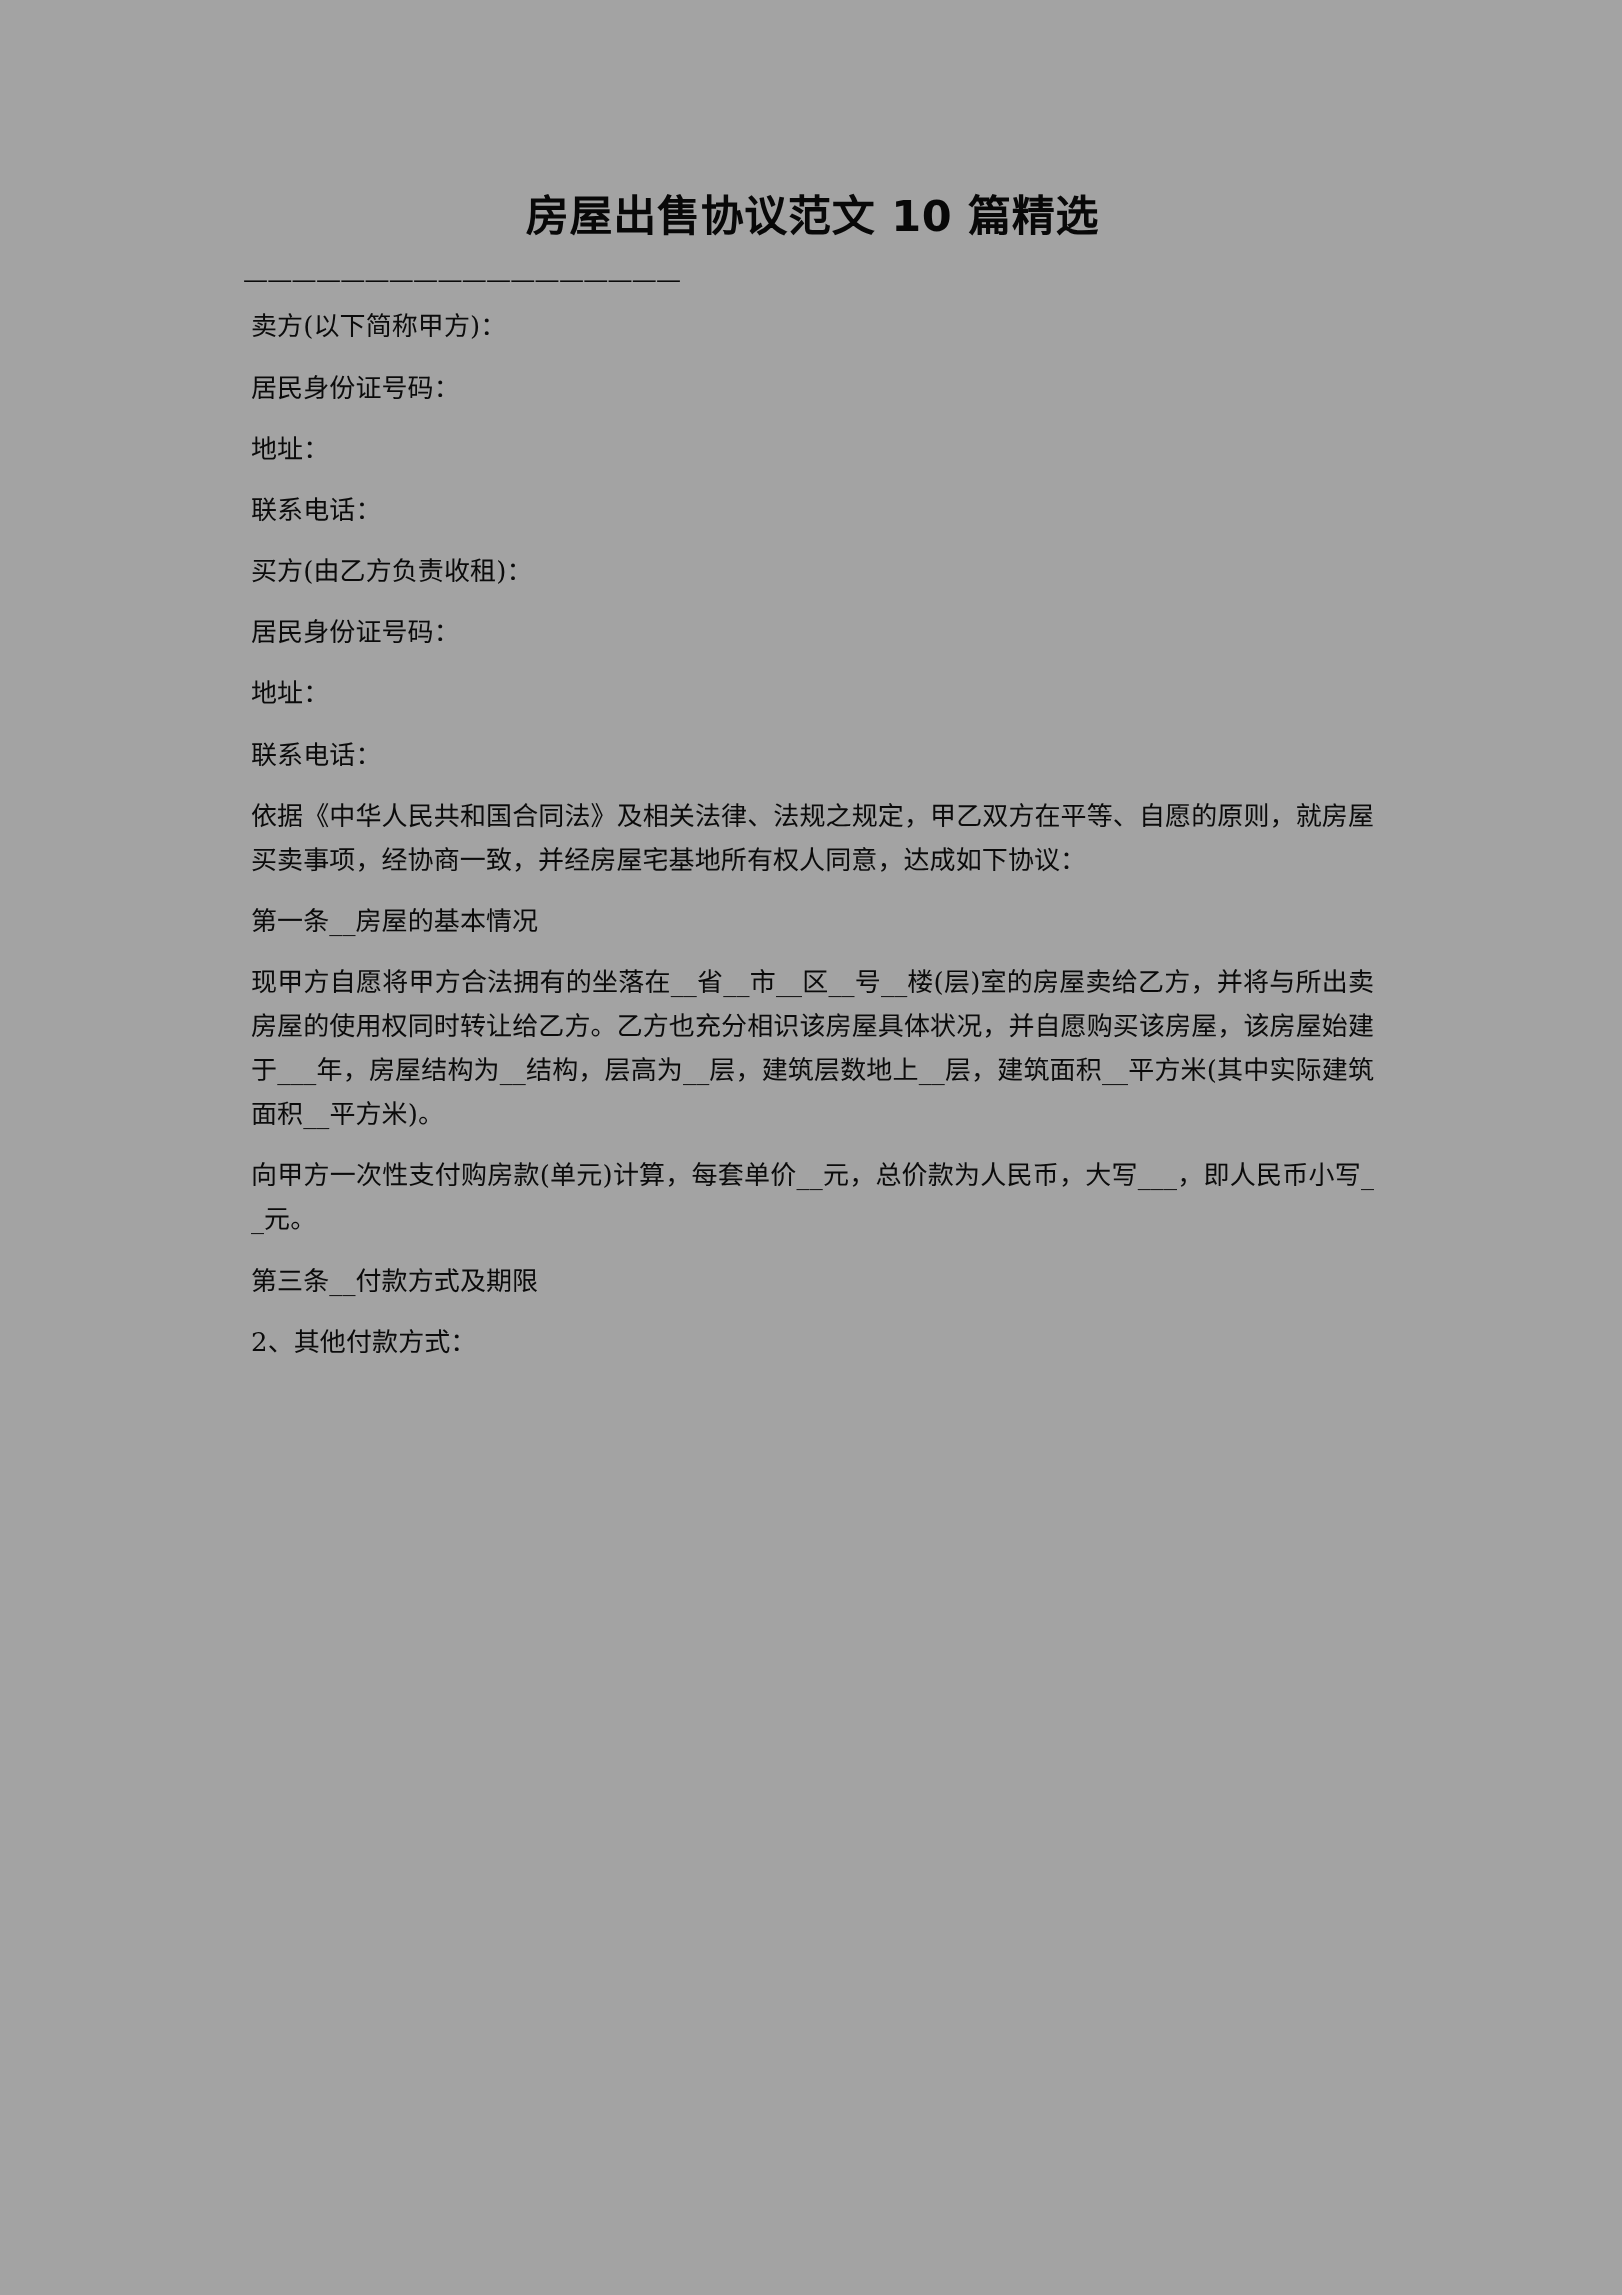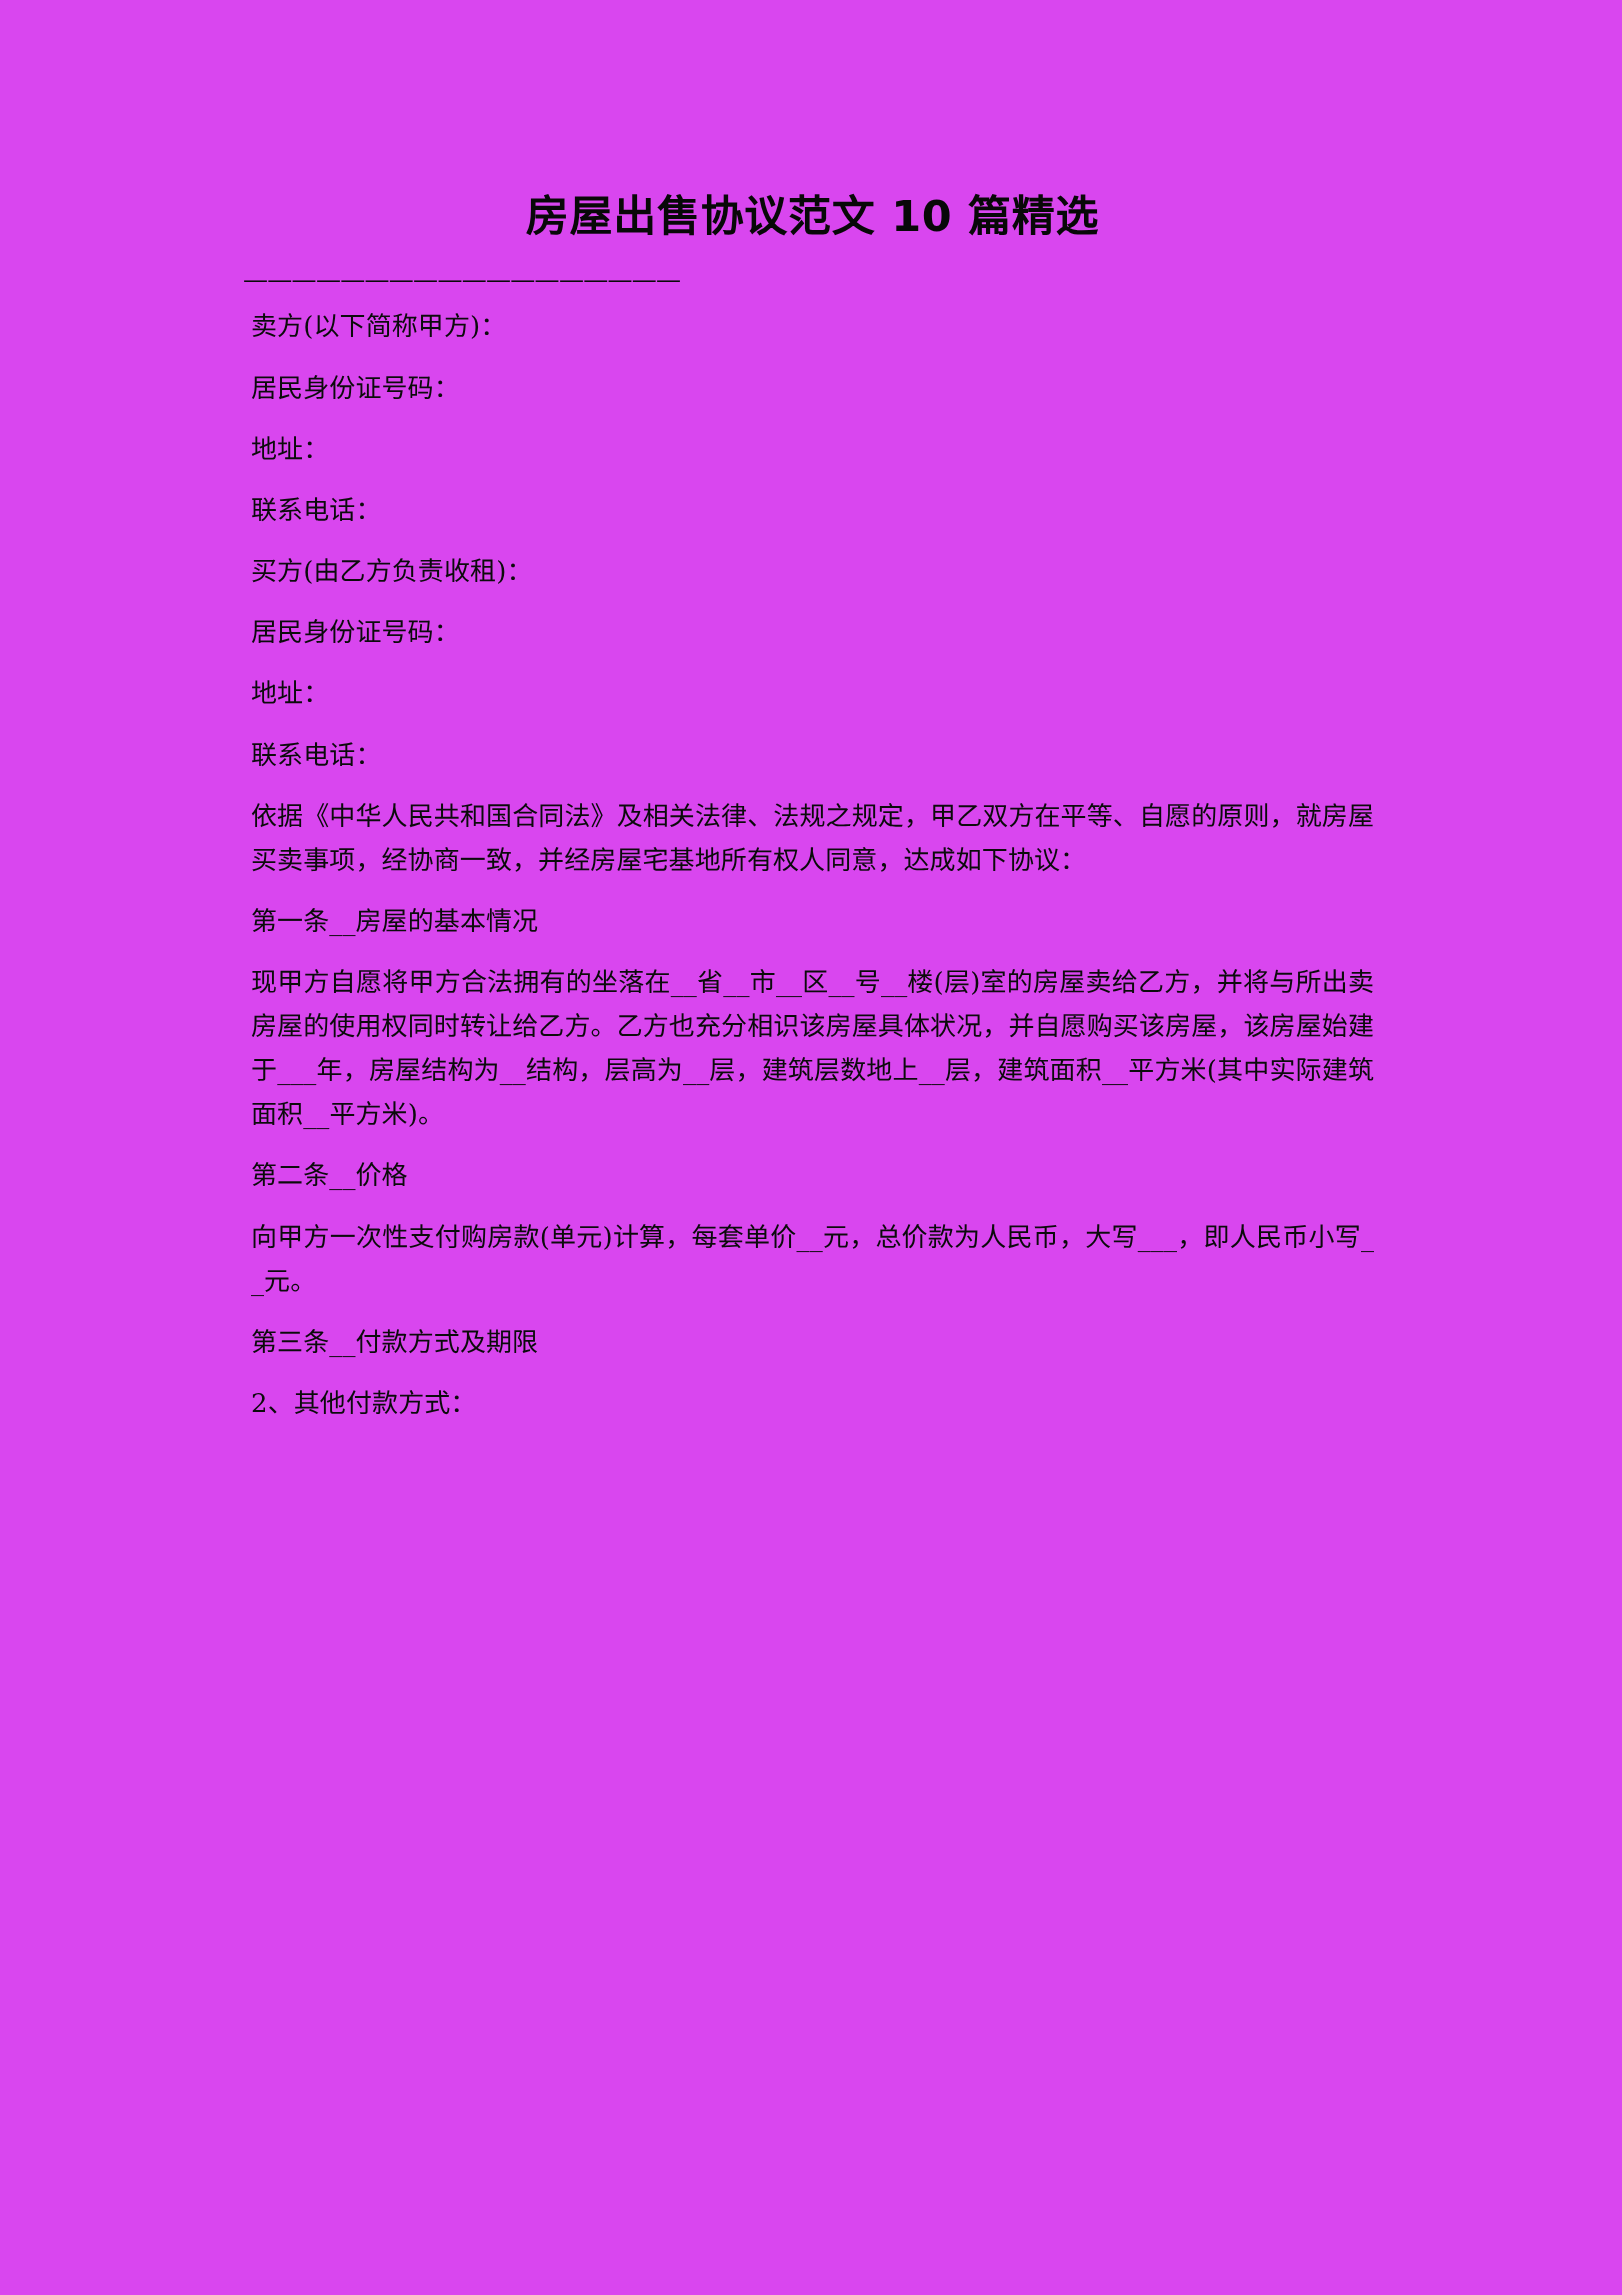--- a/index.html
+++ b/index.html
@@ -12,21 +12,21 @@
     width: 1623px;
     height: 2295px;
     font-family: "DejaVu Serif", "Liberation Serif", serif;
     color: #000000;
     position: relative;
     overflow: hidden;
   }
   .page {
     position: absolute;
     inset: 0;
-    background: #d946ef;
+    background: #a3a3a3;
     padding: 0;
   }
   .doc-body {
     position: absolute;
     left: 243px;
     top: 0;
     width: 1139px;
   }
 
   
@@ -92,21 +92,20 @@
     <p class="para">买方(由乙方负责收租)：</p>
     <p class="para">居民身份证号码：</p>
     <p class="para">地址：</p>
     <p class="para bold">联系电话：</p>
 
     <p class="para block">依据《中华人民共和国合同法》及相关法律、法规之规定，甲乙双方在平等、自愿的原则，就房屋买卖事项，经协商一致，并经房屋宅基地所有权人同意，达成如下协议：</p>
 
     <p class="para">第一条__房屋的基本情况</p>
     <p class="para block">现甲方自愿将甲方合法拥有的坐落在__省__市__区__号__楼(层)室的房屋卖给乙方，并将与所出卖房屋的使用权同时转让给乙方。乙方也充分相识该房屋具体状况，并自愿购买该房屋，该房屋始建于___年，房屋结构为__结构，层高为__层，建筑层数地上__层，建筑面积__平方米(其中实际建筑面积__平方米)。</p>
 
-    <p class="para">第二条__价格</p>
     <p class="para block">向甲方一次性支付购房款(单元)计算，每套单价__元，总价款为人民币，大写___，即人民币小写__元。</p>
 
     <p class="para">第三条__付款方式及期限</p>
     <p class="para">2、其他付款方式：</p>
 
 
   </div>
 </div>
 
 

